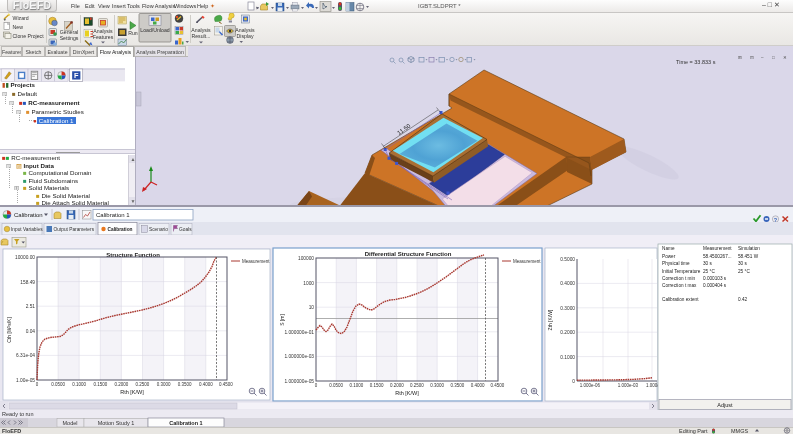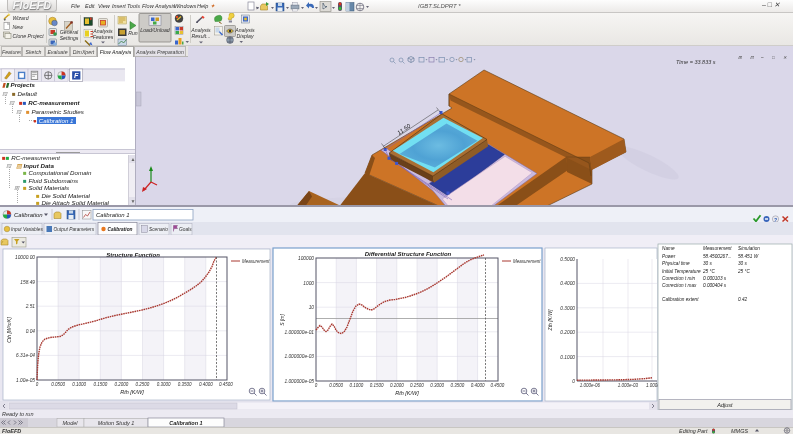--- a/index.html
+++ b/index.html
@@ -1,18 +1,18 @@
 <!DOCTYPE html>
 <html><head>
 <meta charset="utf-8">
 <style>
 * { margin:0; padding:0; box-sizing:border-box; }
 html,body { width:793px; height:434px; overflow:hidden; }
 body { font-family:"Liberation Sans", sans-serif; font-size:9px; background:#f0efed; position:relative; }
-.abs { position:absolute;font-style:italic; }
+.abs { position:absolute; }
 .t6 { font-size:6px; }
 </style>
 </head>
 <body>
 
 <div class="abs" style="left:0;top:0;width:793px;height:13px;background:linear-gradient(#fdfdfd,#eceae8);border-bottom:1px solid #c8c6c4;"></div>
 <div class="abs" id="logo" style="left:7px;top:0;width:50px;height:12px;background:linear-gradient(#f4f3f2,#dddbd9);border:1px solid #c0bebc;border-top:none;border-radius:0 0 3px 3px;color:#f8f8f8;font-weight:bold;font-size:10.5px;letter-spacing:0.3px;text-align:center;line-height:11px;text-shadow:0.5px 0.5px 0 #8a8a8a, -0.5px -0.5px 0 #cccccc, 0 1px 2px #999;">FloEFD</div>
 <div class="abs" style="top:3px;left:0;width:250px;height:8px;font-size:5.5px;color:#333;">
 <span class="abs" style="left:71px;">File</span>
     <span class="abs" style="left:85px;">Edit</span>

